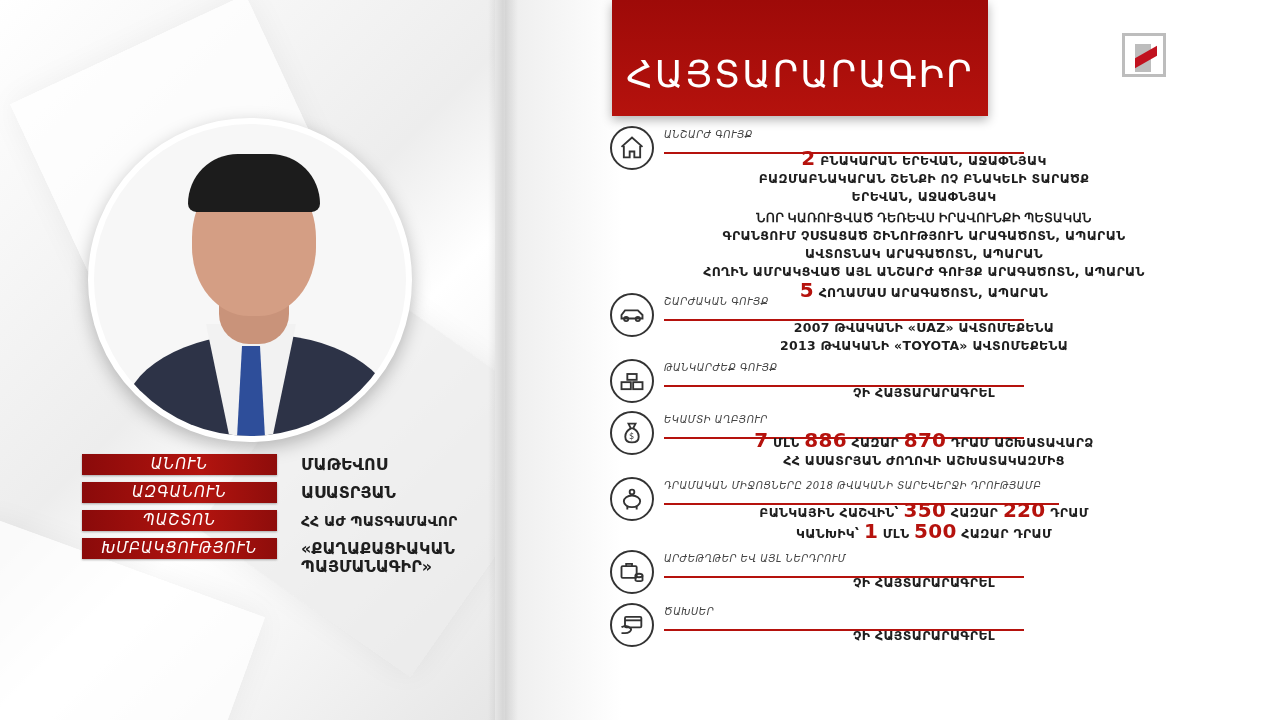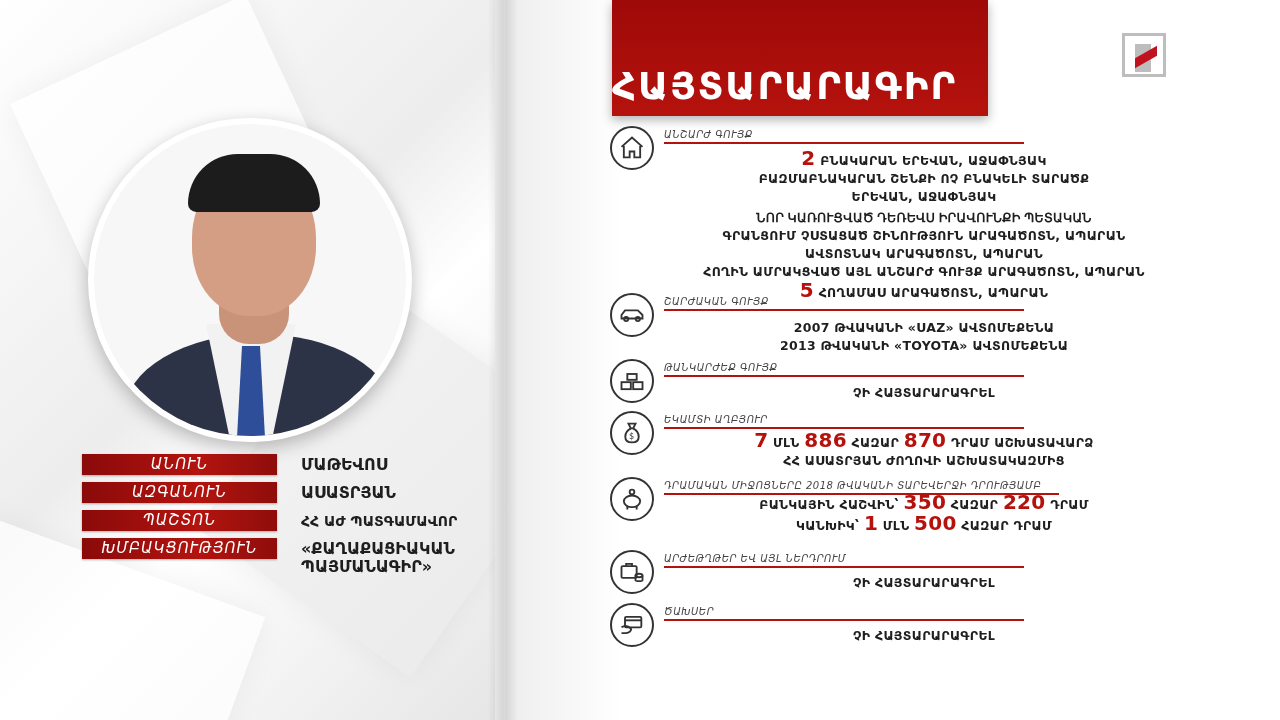--- a/index.html
+++ b/index.html
@@ -74,22 +74,22 @@
     color: #1e1e1e; max-width: 200px; padding-top: 2px;
   }
   .info-value.small { font-size: 14px; }
 
   .title-block {
     position: absolute; left: 612px; top: 0; width: 376px; height: 116px;
     background: linear-gradient(180deg, #9e0a08 0%, #b5120d 100%);
     box-shadow: 0 4px 10px rgba(0,0,0,0.3);
   }
   .title-text {
-    position: absolute; left: 0; right: 0; bottom: 8px; 
-    color: #fff; font-weight: bold; font-size: 37px; letter-spacing: 2px;
+    position: absolute; left: 0; right: 0; bottom: 20px; text-align: center;
+    color: #fff; font-weight: normal; font-size: 37px; letter-spacing: 2px;
   }
   .logo {
     position: absolute; left: 1122px; top: 33px; width: 44px; height: 44px;
     border: 3px solid #bdbdbd;
   }
   .logo .one {
     position: absolute; left: 10px; top: 8px; width: 16px; height: 28px;
     background: #bdbdbd;
   }
   .logo .stripe {
@@ -100,21 +100,21 @@
   .section { position: absolute; left: 610px; width: 430px; }
   .icon-circle {
     position: absolute; left: 0; top: 0; width: 44px; height: 44px;
     border: 2px solid #333; border-radius: 50%; background: #fff;
     display: flex; align-items: center; justify-content: center;
   }
   .icon-circle svg { width: 28px; height: 28px; }
   .sec-head {
     position: absolute; left: 54px; top: 3px; width: 360px;
     font-style: italic; font-size: 10px; color: #444; letter-spacing: 0.5px;
-    padding-bottom: 2px; border-bottom: 2px solid #b5120d;
+    padding-bottom: 12px; border-bottom: 2px solid #b5120d;
   }
   .sec-body {
     position: absolute; left: 54px; top: 22px; width: 520px;
     font-weight: bold; font-size: 12.5px; line-height: 18px; color: #1e1e1e;
     letter-spacing: 0.3px;
     text-align: center;
   }
   .line { white-space: nowrap; }
   .big { color: #b5120d; font-size: 20px; }
   .gap { margin-top: 3px; font-family: Liberation Serif, serif; }
@@ -236,21 +236,21 @@
 
 <div class="section" style="top:477px;">
   <div class="icon-circle">
     <svg viewBox="0 0 24 24" fill="none" stroke="#333" stroke-width="1.6">
         <ellipse cx="12" cy="14" rx="7" ry="5"></ellipse>
         <circle cx="12" cy="6" r="2"></circle>
         <path d="M8 18 V21 M16 18 V21"></path>
       </svg>
   </div>
   <div class="sec-head" style="width:395px;">ԴՐԱՄԱԿԱՆ ՄԻՋՈՑՆԵՐԸ 2018 ԹՎԱԿԱՆԻ ՏԱՐԵՎԵՐՋԻ ԴՐՈՒԹՅԱՄԲ</div>
-  <div class="sec-body" style="top:16px;">
+  <div class="sec-body" style="top:24px;">
     <div class="line">
       <span>ԲԱՆԿԱՅԻՆ ՀԱՇՎԻՆ՝ </span><span class="big">350</span><span> ՀԱԶԱՐ </span><span class="big">220</span><span> ԴՐԱՄ</span>
     </div>
     <div class="line">
       <span>ԿԱՆԽԻԿ՝ </span><span class="big">1</span><span> ՄԼՆ </span><span class="big">500</span><span> ՀԱԶԱՐ ԴՐԱՄ</span>
     </div>
   </div>
 </div>
 
 <div class="section" style="top:550px;">

